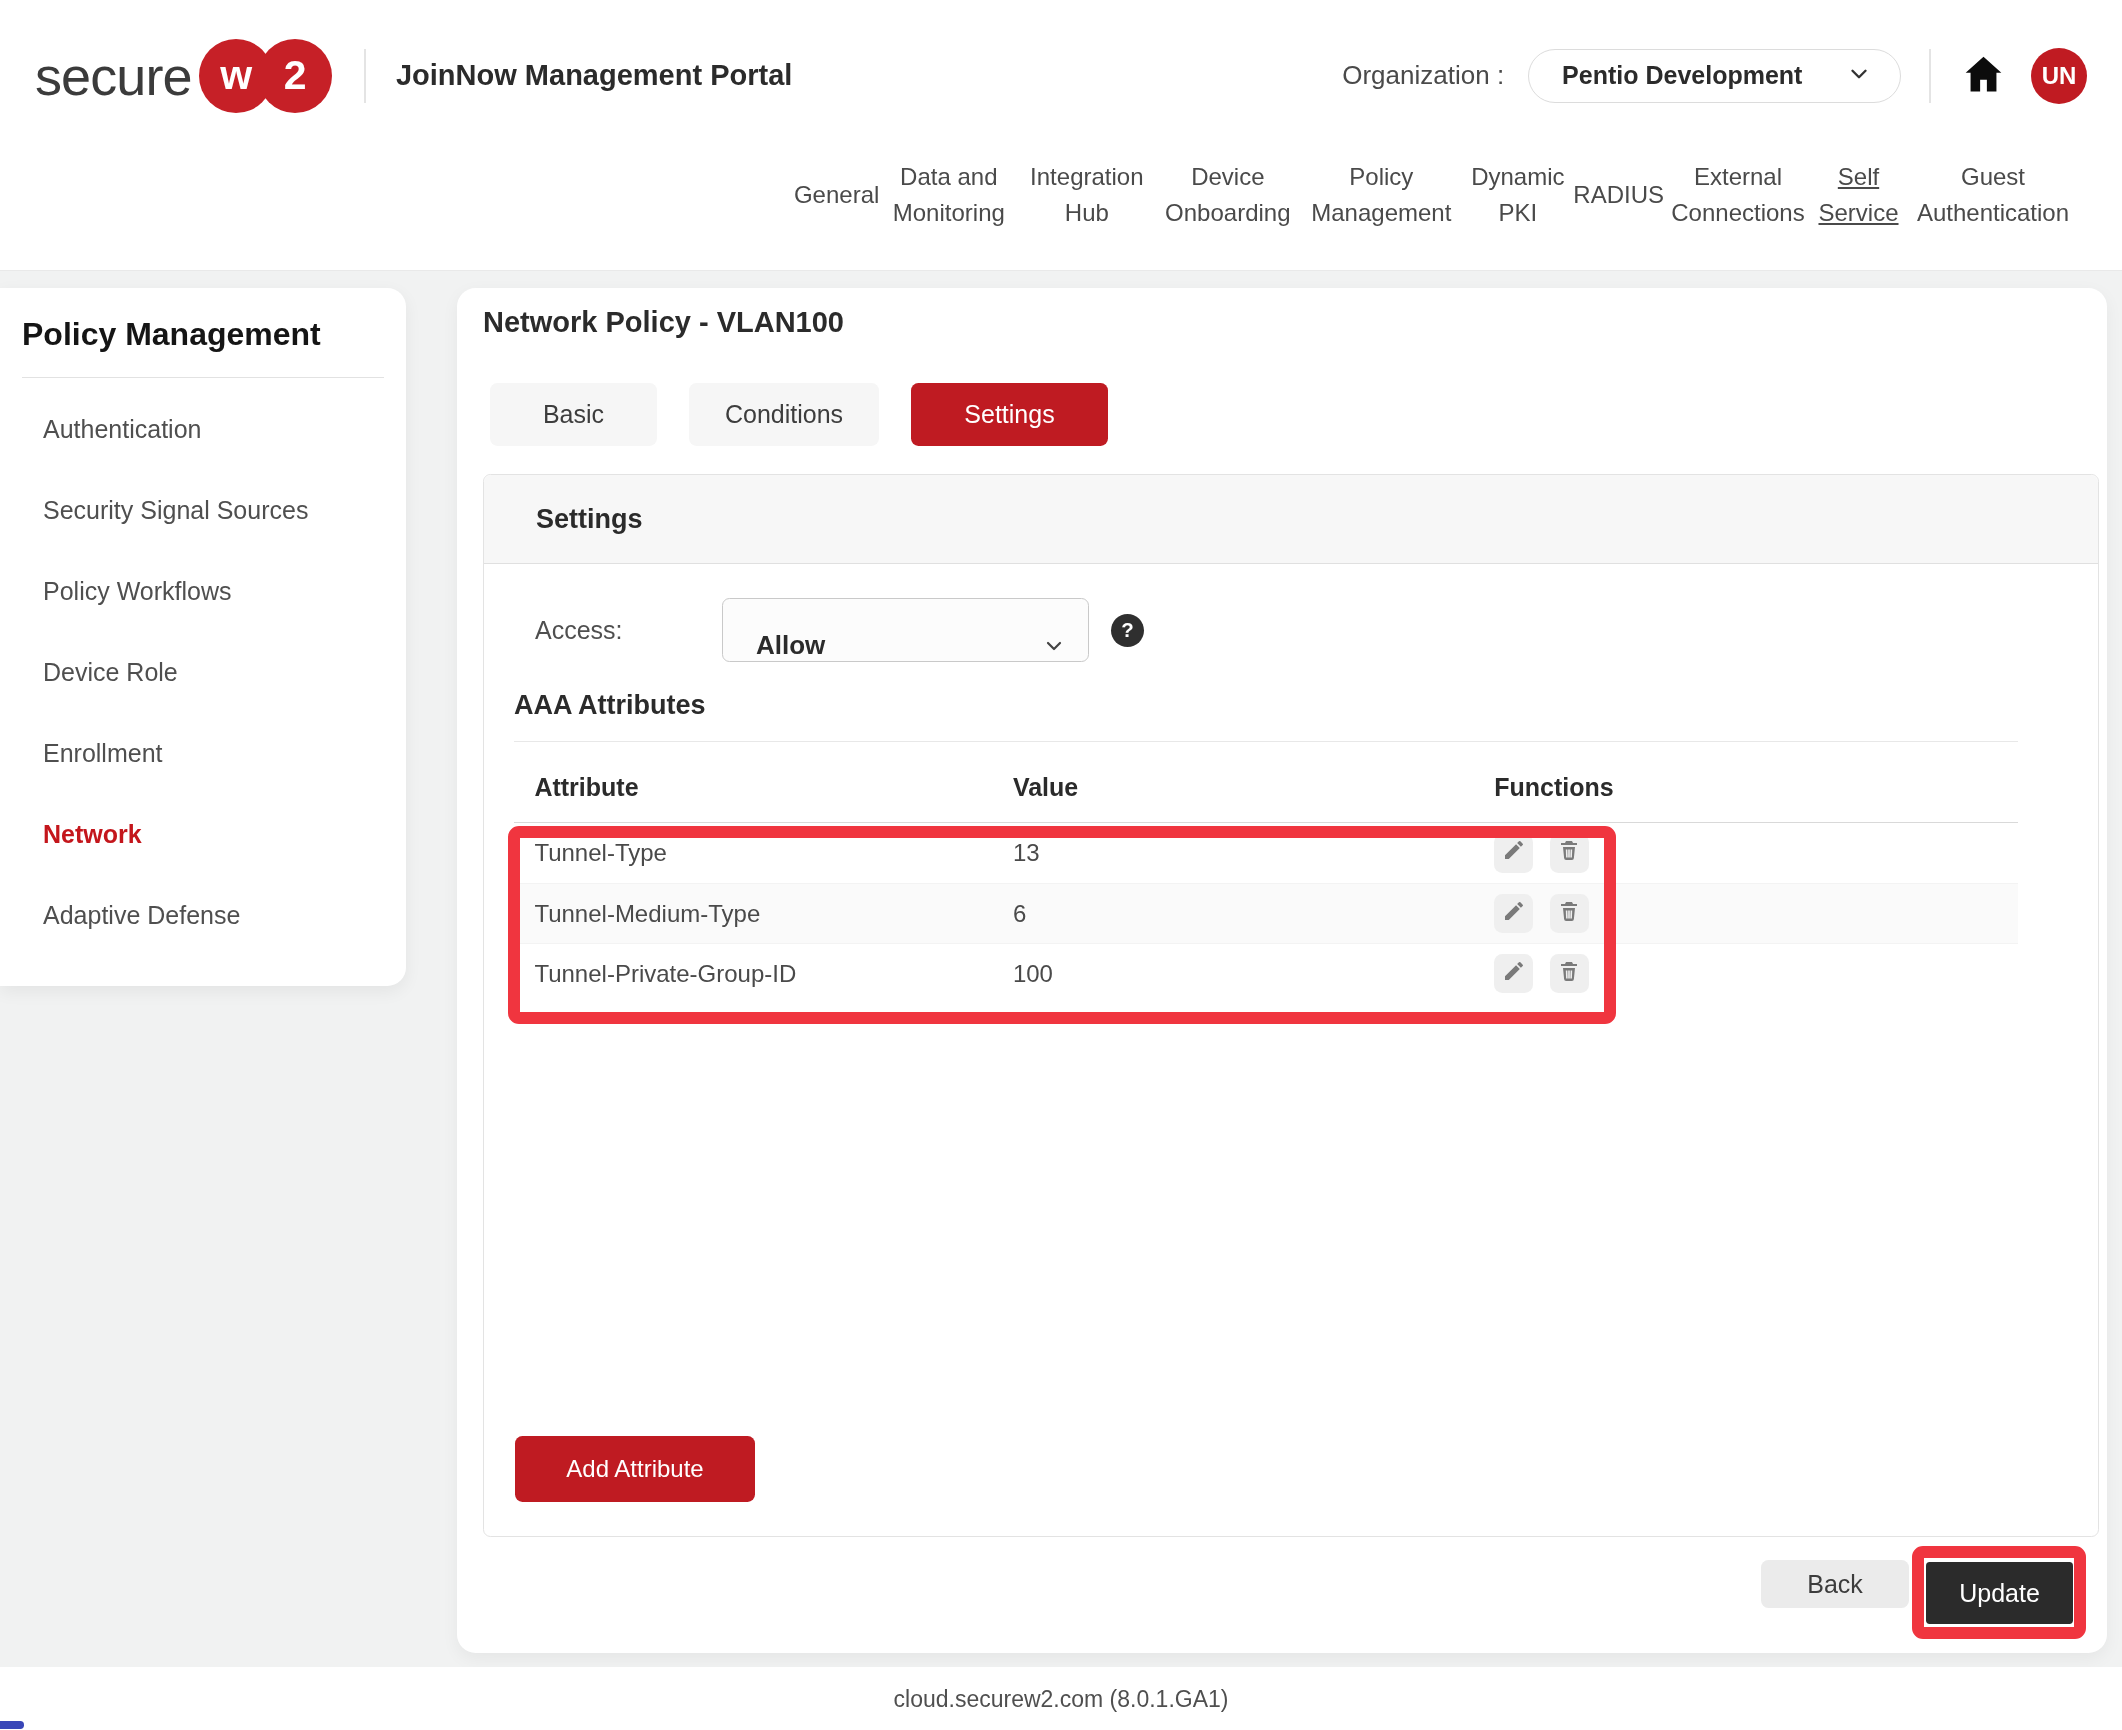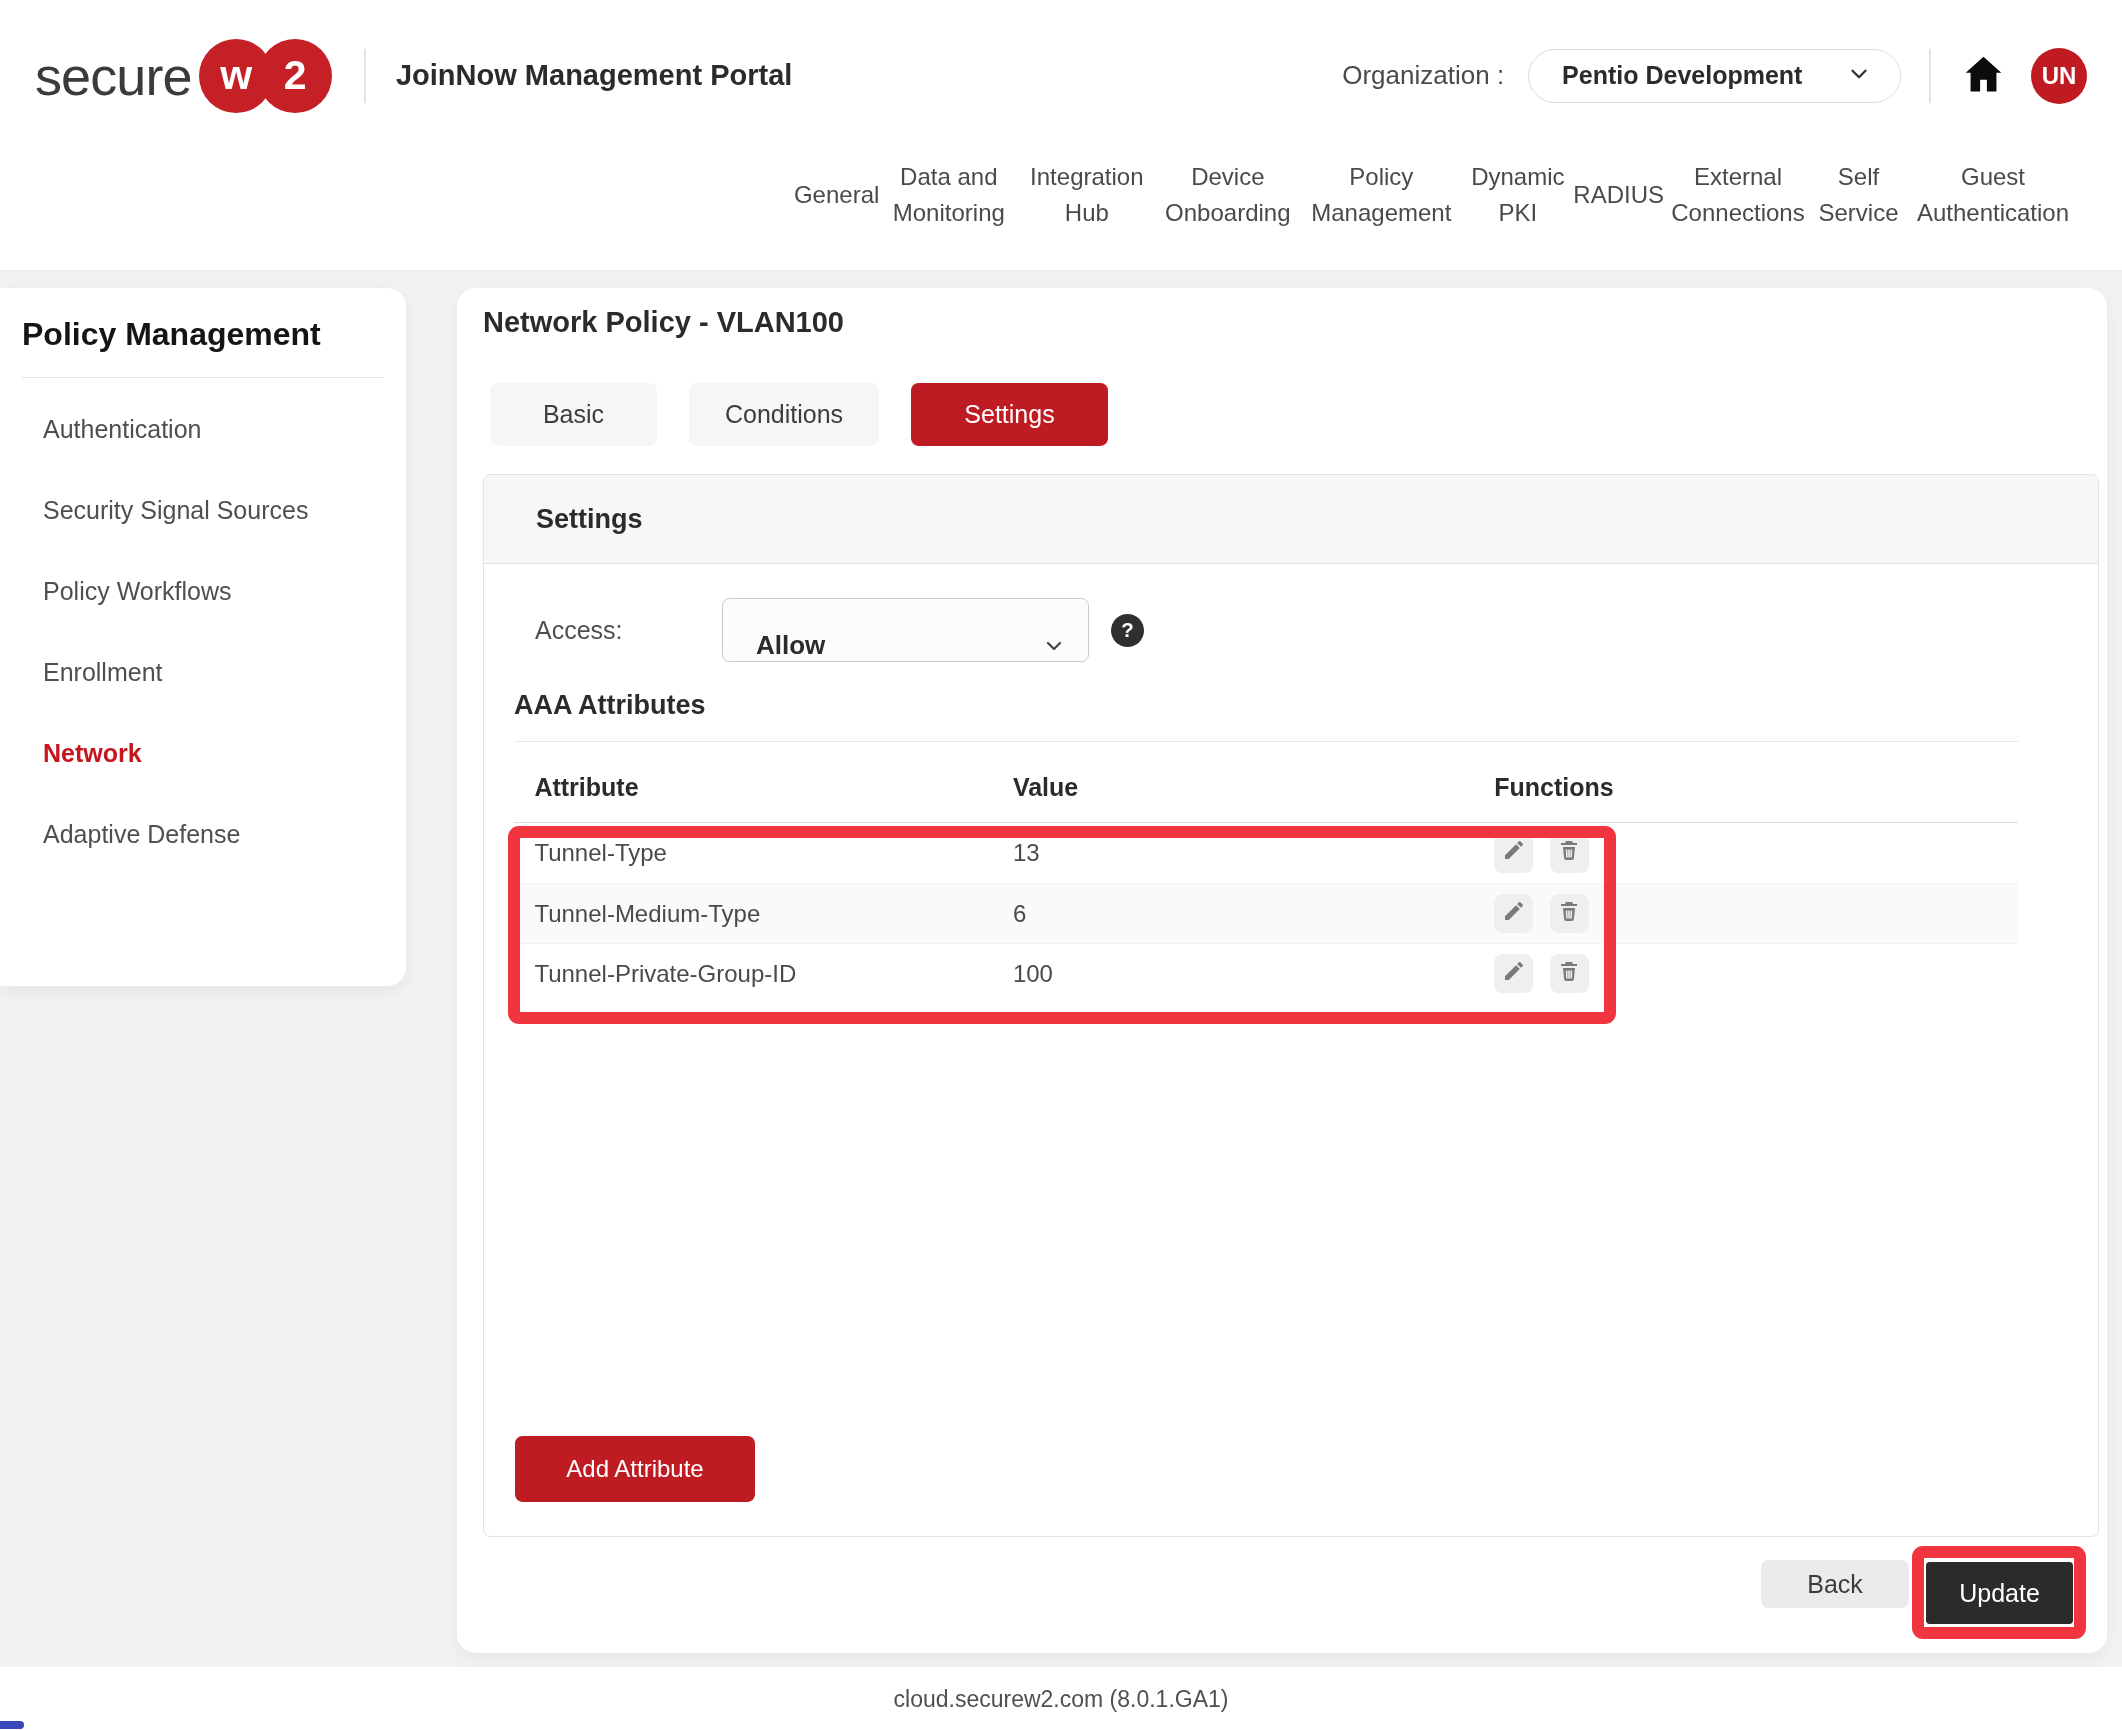--- a/index.html
+++ b/index.html
@@ -48,21 +48,21 @@
     background:#fff; border-bottom:0.9px solid #e9e9e9;
     display:flex; align-items:center; justify-content:flex-end;
     padding:0 41px;
   }
   .nav-item {
     font-size:24px; color:#4a4a4a; text-align:center; line-height:1.5;
     cursor:pointer; display:inline-block;
   }
   .nav-w150 { width:139px; } .nav-w148 { width:137px; } .nav-w156 { width:145px; }
   .nav-w175 { width:162px; } .nav-w120 { width:111px; } .nav-w160 { width:148px; }
-  .nav-w100 { width:93px; } .nav-w190 { width:176px; }
+  .nav-w100 { width:93px;text-decoration:underline; } .nav-w190 { width:176px; }
 
   
   .content-bg { position:absolute; left:0; top:271px; width:2122px; height:1396px; background:#f1f2f2; }
 
   
   .sidebar-card {
     position:absolute; left:0; top:288px; width:406px; height:698px;
     background:#fff; border-radius:0 18.6px 18.6px 0;
     box-shadow:0 5.6px 16.7px rgba(0,0,0,0.06);
     padding-top:28px;
@@ -215,20 +215,21 @@
   </div>
 
   <div class="content-bg"></div>
 
   <div class="sidebar-card">
     <div class="sidebar-title">Policy Management</div>
     <div class="sidebar-rule"></div>
     <div class="sidebar-item">Authentication</div>
     <div class="sidebar-item">Security Signal Sources</div>
     <div class="sidebar-item">Policy Workflows</div>
+    <div class="sidebar-item">Device Role</div>
     <div class="sidebar-item">Enrollment</div>
     <div class="sidebar-item active">Network</div>
     <div class="sidebar-item">Adaptive Defense</div>
   </div>
 
   <div class="main-card"></div>
 
   <div class="page-title">Network Policy - VLAN100</div>
 
   <div class="tabs">

